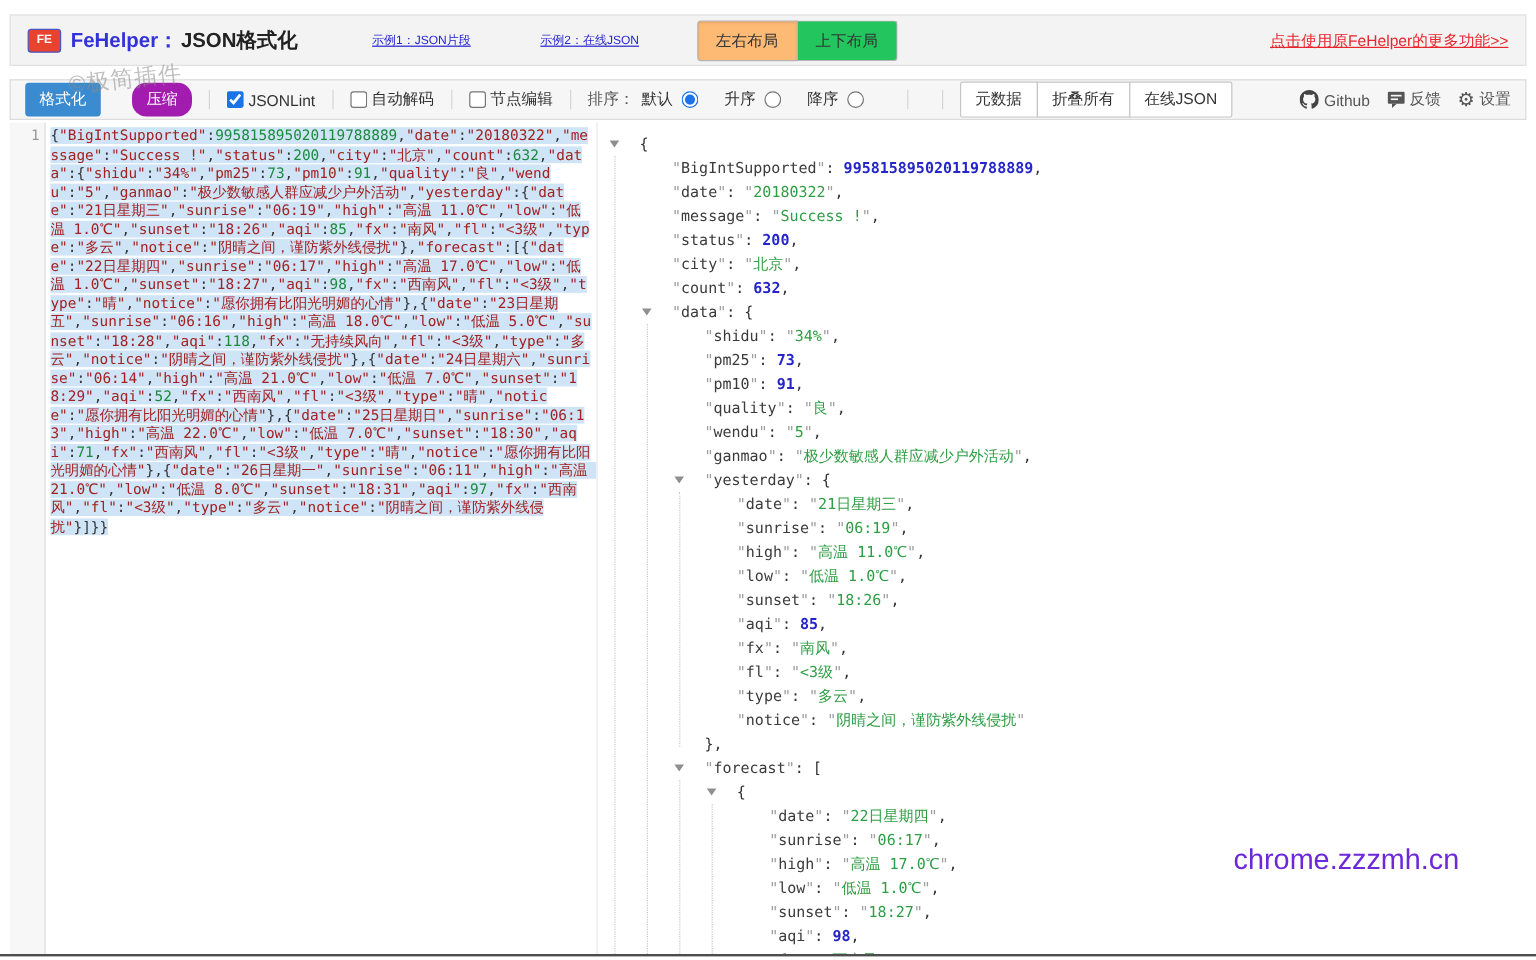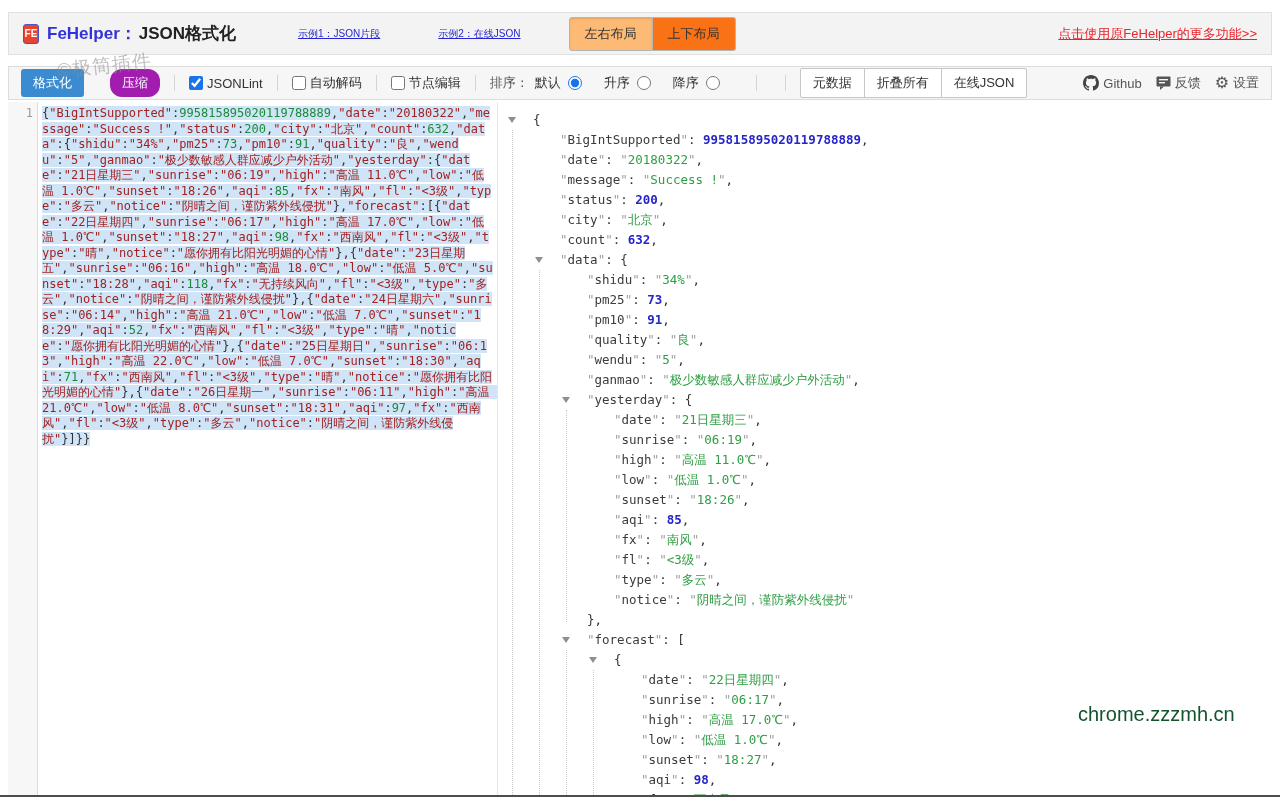--- a/index.html
+++ b/index.html
@@ -2,28 +2,28 @@
 <html><head>
 <meta charset="utf-8">
 <style>
   * { box-sizing: border-box; margin: 0; padding: 0; }
   html,body { width:1280px; height:800px; overflow:hidden; background:#fff;
     font-family:"Liberation Sans","DejaVu Sans",sans-serif; color:#333; }
 
   
   .header-bar { margin:12px 8px 0 8px; height:43px; background:#f3f3f3;
     border:1px solid #e0e0e0; display:flex; align-items:center; padding:0 14px; }
-  .logo { width:16px; height:20px; background:#e8432d; border:1px solid #4a56c6; border-radius:3px;
+  .logo { width:28px; height:20px; background:#e8432d; border:1px solid #4a56c6; border-radius:3px;
     color:#fff; font-size:10px; font-weight:bold; display:flex; align-items:center; justify-content:center; }
   .brand { margin-left:8px; font-size:17px; font-weight:bold; color:#3232d8;text-align:right; }
   .page-title { margin-left:2px; font-size:17px; font-weight:bold; color:#222; }
   .ex-link { color:#2525d0; font-size:10px; text-decoration:underline; cursor:pointer; }
   .ex1 { margin-left:62px; } .ex2 { margin-left:58px; }
   .layout-group { margin-left:48px; display:flex; }
-  .layout-btn { font-size:13px; padding:7px 15px; background:#f97316; border:1px solid #b5b5b5; cursor:pointer; color:#333; }
+  .layout-btn { font-size:13px; padding:7px 15px; background:#22c55e; border:1px solid #b5b5b5; cursor:pointer; color:#333; }
   .layout-btn.first { border-radius:3px 0 0 3px; }
   .layout-btn.last { border-radius:0 3px 3px 0; border-left:none; }
   .layout-btn.active { background:#fdba74; box-shadow:inset 0 1px 2px rgba(0,0,0,.12); }
   .more-link { margin-left:auto; color:#e8262d; font-size:13px; text-decoration:underline; cursor:pointer; }
 
   
   .toolbar { margin:11px 8px 0 8px; height:34px; background:#f6f6f6; border:1px solid #dcdcdc;
     display:flex; align-items:center; padding:0 12px; font-size:13px; position:relative; }
   .btn { border:none; border-radius:3px; color:#fff; font-size:13px; padding:5px 12px; cursor:pointer; }
   .btn-format { background:#3a8bd0; }
@@ -39,21 +39,21 @@
   .wbtn { background:#fff; border:1px solid #c6c6c6; color:#333; font-size:13px;
     padding:5px 12px; cursor:pointer; margin-left:-1px; }
   .wbtn:first-child { margin-left:0; border-radius:2px 0 0 2px; }
   .wbtn:last-child { border-radius:0 2px 2px 0; }
   .tool-links { margin-left:auto; display:flex; align-items:center; gap:14px; }
   .tlink { display:flex; align-items:center; gap:4px; color:#555; cursor:pointer; }
   .gear-glyph { font-family:"DejaVu Sans",sans-serif; font-size:16px; color:#555; line-height:1; }
 
   .wm-plugin { position:absolute; left:48px; top:-14px; font-size:19px; color:rgba(140,140,140,.55);
     transform:rotate(-6deg); letter-spacing:1px; pointer-events:none; z-index:5; }
-  .wm-site { position:absolute; left:1078px; top:703px; font-size:20px; color:#14532d; pointer-events:none; }
+  .wm-site { position:absolute; left:1028px; top:703px; font-size:24px; color:#6d28d9; pointer-events:none; }
 
   
   .main { margin:0 8px; height:693px; display:flex; margin-top:2px; }
   .editor-pane { width:490px; border-right:1px solid #e8e8e8; display:flex; overflow:hidden; }
   .gutter { width:30px; background:#f7f7f7; border-right:1px solid #ddd;
     font-family:"DejaVu Sans Mono",monospace; font-size:12px; color:#999;
     text-align:right; padding:4px 4px 0 0; }
   .code-area { flex:1; padding:4px 4px 0 4px;
     font-family:"DejaVu Sans Mono",monospace; font-size:12px; line-height:15.5px;
     white-space:pre-wrap; word-break:break-all; color:#333; cursor:text; }

